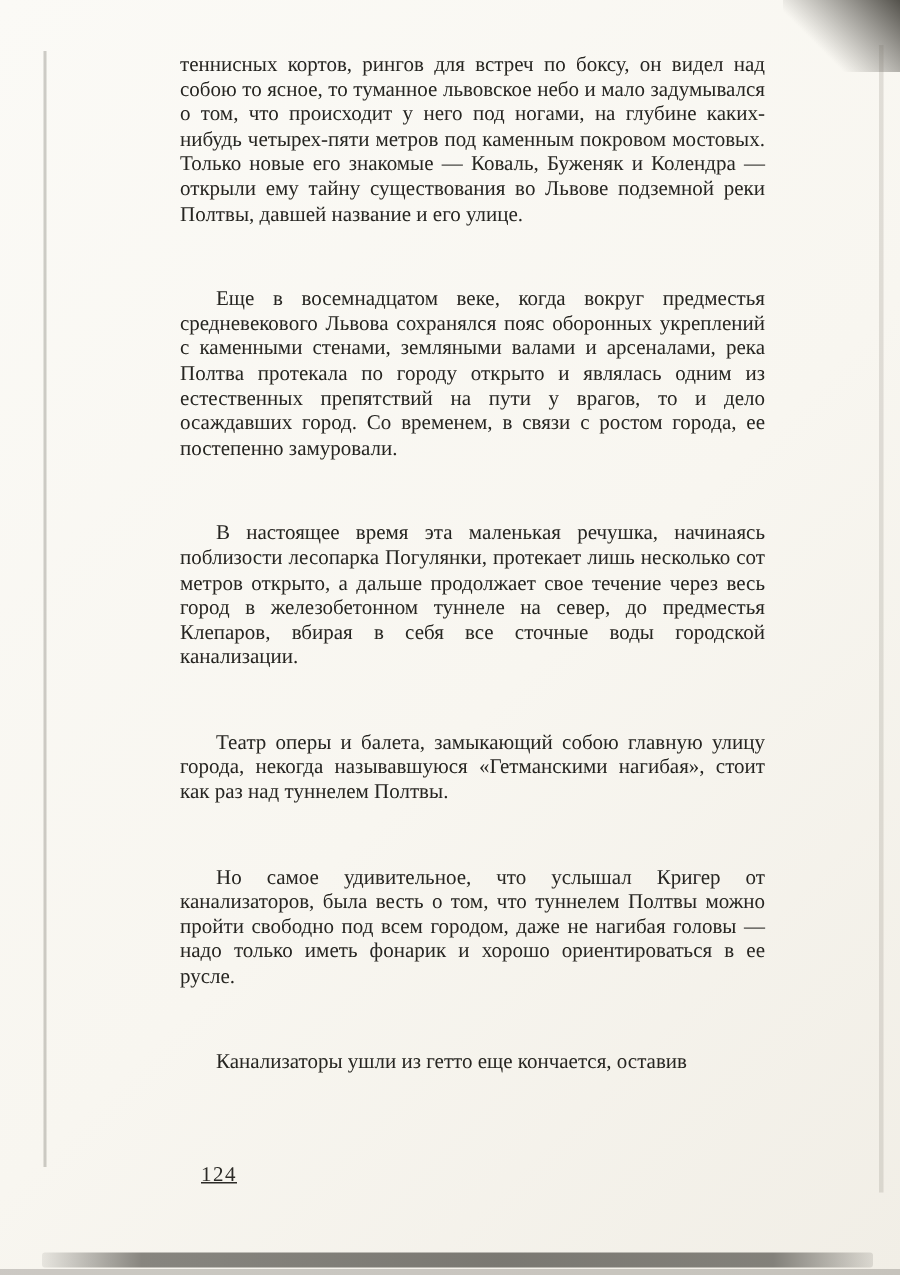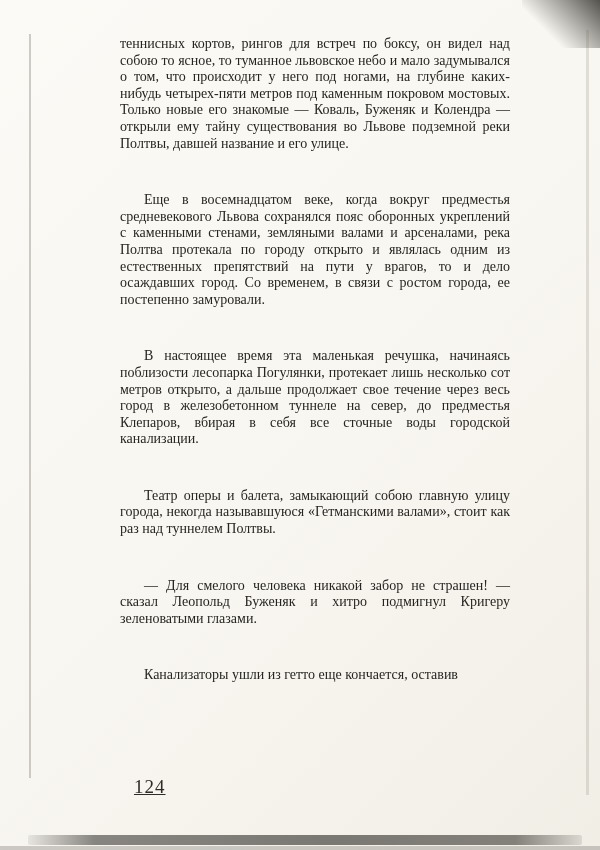--- a/index.html
+++ b/index.html
@@ -82,40 +82,40 @@
     text-indent: 0;
   }
   .para.indent {
     text-indent: 24px;
     margin-top: 40px;
   }
   .page-number {
     position: absolute;
     left: 134px;
     top: 776px;
-    font-size: 19px;
+    font-size: 14px;
     letter-spacing: 1px;
     color: #2c2b27;
     text-decoration: underline;
   }
 </style>
 </head>
 <body>
 
 <div class="page">
   <div class="scan-corner"></div>
   <div class="scan-left-line"></div>
   <div class="scan-right-edge"></div>
 
   <div class="text-block">
       <p class="para">теннисных кортов, рингов для встреч по боксу, он видел над собою то ясное, то туманное львовское небо и мало задумывался о том, что происходит у него под ногами, на глубине каких-нибудь четырех-пяти метров под каменным покровом мостовых. Только новые его знакомые — Коваль, Буженяк и Колендра — открыли ему тайну существования во Львове подземной реки Полтвы, давшей название и его улице.</p>
       <p class="para indent">Еще в восемнадцатом веке, когда вокруг предместья средневекового Львова сохранялся пояс оборонных укреплений с каменными стенами, земляными валами и арсеналами, река Полтва протекала по городу открыто и являлась одним из естественных препятствий на пути у врагов, то и дело осаждавших город. Со временем, в связи с ростом города, ее постепенно замуровали.</p>
       <p class="para indent">В настоящее время эта маленькая речушка, начинаясь поблизости лесопарка Погулянки, протекает лишь несколько сот метров открыто, а дальше продолжает свое течение через весь город в железобетонном туннеле на север, до предместья Клепаров, вбирая в себя все сточные воды городской канализации.</p>
-      <p class="para indent">Театр оперы и балета, замыкающий собою главную улицу города, некогда называвшуюся «Гетманскими валами», стоит как раз над туннелем Полтвы.</p>
-      <p class="para indent">— Для смелого человека никакой забор не страшен! — сказал Леопольд Буженяк и хитро подмигнул Кригеру зеленоватыми глазами.</p>
+      <p class="para indent">Театр оперы и балета, замыкающий собою главную улицу города, некогда называвшуюся «Гетманскими нагибая», стоит как раз над туннелем Полтвы.</p>
+      <p class="para indent">Но самое удивительное, что услышал Кригер от канализаторов, была весть о том, что туннелем Полтвы можно пройти свободно под всем городом, даже не нагибая головы — надо только иметь фонарик и хорошо ориентироваться в ее русле.</p>
       <p class="para indent">Канализаторы ушли из гетто еще кончается, оставив</p>
     </div>
 
   <div class="page-number">124</div>
 
   <div class="scan-bottom-band"></div>
   <div class="scan-bottom-shadow"></div>
 </div>
 
 </body></html>

